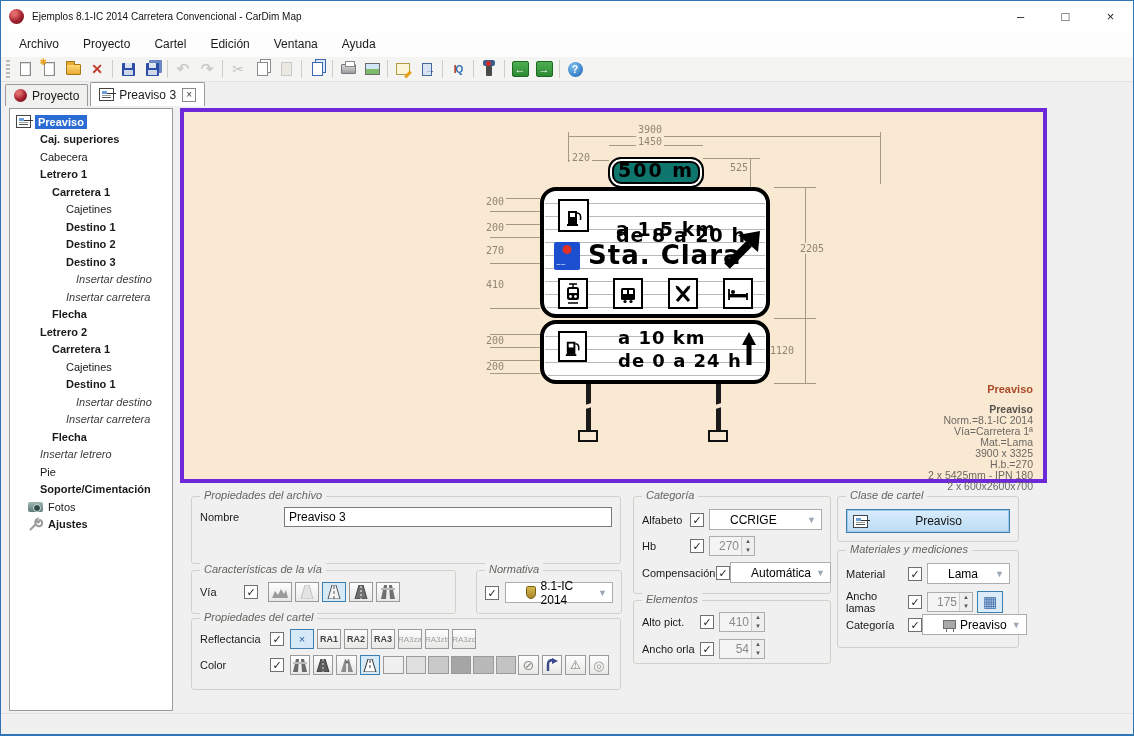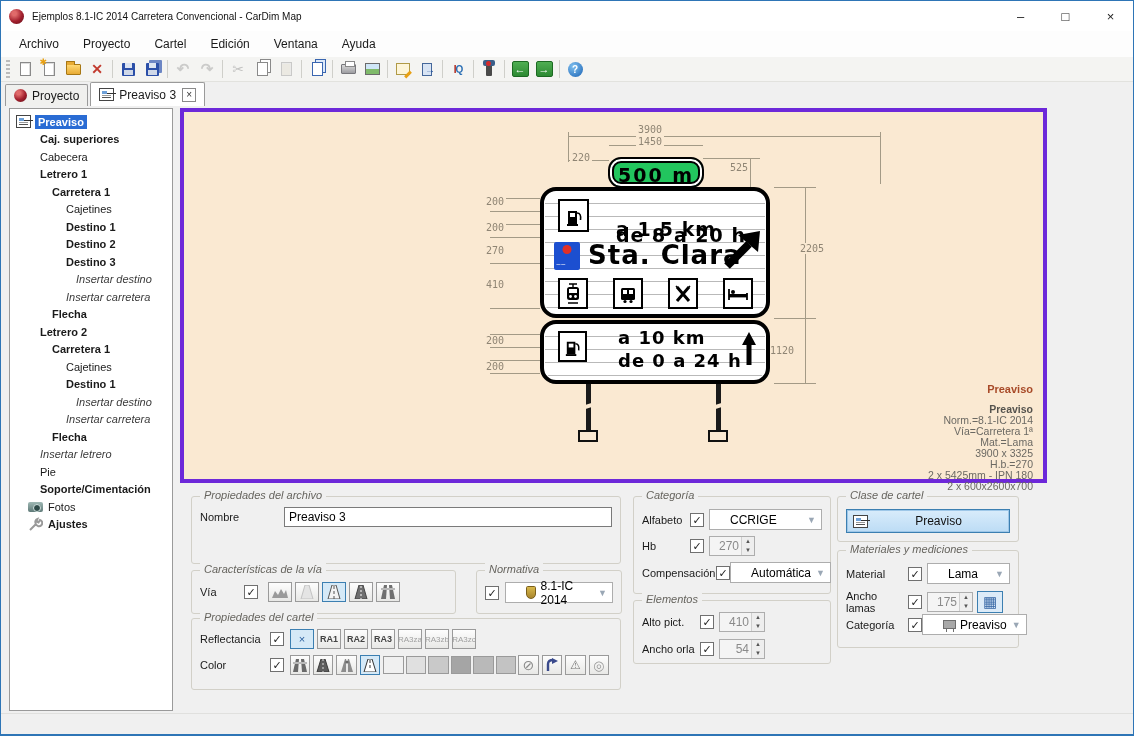--- a/index.html
+++ b/index.html
@@ -72,21 +72,21 @@
   .lvl0 { padding-left:6px; } .lvl1 { padding-left:30px; } .lvl2 { padding-left:42px; } .lvl3 { padding-left:56px; } .lvl4 { padding-left:66px; }
   .cam { width:15px; height:10px; background:linear-gradient(#9fb8b4,#5f7a78); border-radius:2px; position:relative; margin-right:5px; }
   .cam:before { content:""; position:absolute; left:5px; top:2px; width:6px; height:6px; border-radius:50%; background:#2e4a48; border:1px solid #cfe0de; }
 
   
   .canvas { position:absolute; left:179px; top:2px; width:867px; height:375px; background:#fae9d2; border:4px solid #6d28d9; }
   .abs { position:absolute; }
   .dl { position:absolute; background:#a39a86; }
   .dim { position:absolute; font-family:"DejaVu Sans Mono",monospace; font-size:10px; color:#8f8574; background:#fae9d2; padding:0 2px; }
   .panel { position:absolute; background:repeating-linear-gradient(#ffffff 0 12px, #b9b9b9 12px 13px); border:4px solid #000; border-radius:16px; box-shadow:0 0 0 1px #fff inset; }
-  .cabecera { position:absolute; background:#22c55e; border:2px solid #000; border-radius:13px; box-shadow:inset 0 0 0 2px #fff, inset 0 0 0 4px #000; display:flex; align-items:flex-end; justify-content:center; font-family:"DejaVu Sans",sans-serif; font-weight:bold; font-size:19px; letter-spacing:2px; }
+  .cabecera { position:absolute; background:#0f766e; border:2px solid #000; border-radius:13px; box-shadow:inset 0 0 0 2px #fff, inset 0 0 0 4px #000; display:flex; align-items:flex-start; justify-content:center; font-family:"DejaVu Sans",sans-serif; font-weight:bold; font-size:19px; letter-spacing:2px; }
   .sgntxt { position:absolute; font-family:"DejaVu Sans",sans-serif; font-weight:bold; color:#000; letter-spacing:1px; }
   .pbox { position:absolute; background:#fff; border:2px solid #000; display:flex; align-items:center; justify-content:center; }
   .post { position:absolute; width:5px; background:#1a1a1a; }
   .foot { position:absolute; width:20px; height:12px; background:#fae9d2; border:2px solid #111; }
   .logo { position:absolute; background:#1c4fd0; border-radius:2px; }
   .logo .dot { position:absolute; left:50%; top:3px; transform:translateX(-50%); width:9px; height:9px; background:#e03028; border-radius:50%; }
   .logo .scr { position:absolute; left:2px; bottom:1px; color:#fff; font-size:8px; font-style:italic; }
   .info { position:absolute; right:10px; top:272px; text-align:right; font-size:10.5px; color:#6b6963; line-height:11px; }
   .info .ititle { font-size:11px; font-weight:bold; color:#a84a28; margin-bottom:9px; }
   .info .iname { font-weight:bold; color:#55534e; }

